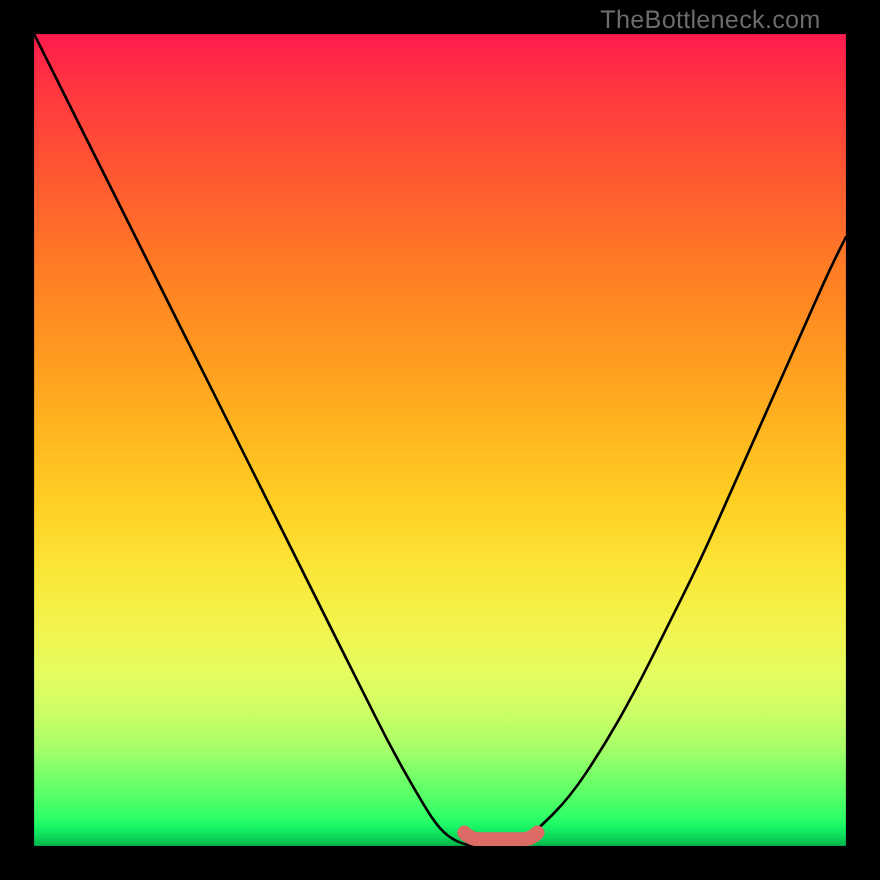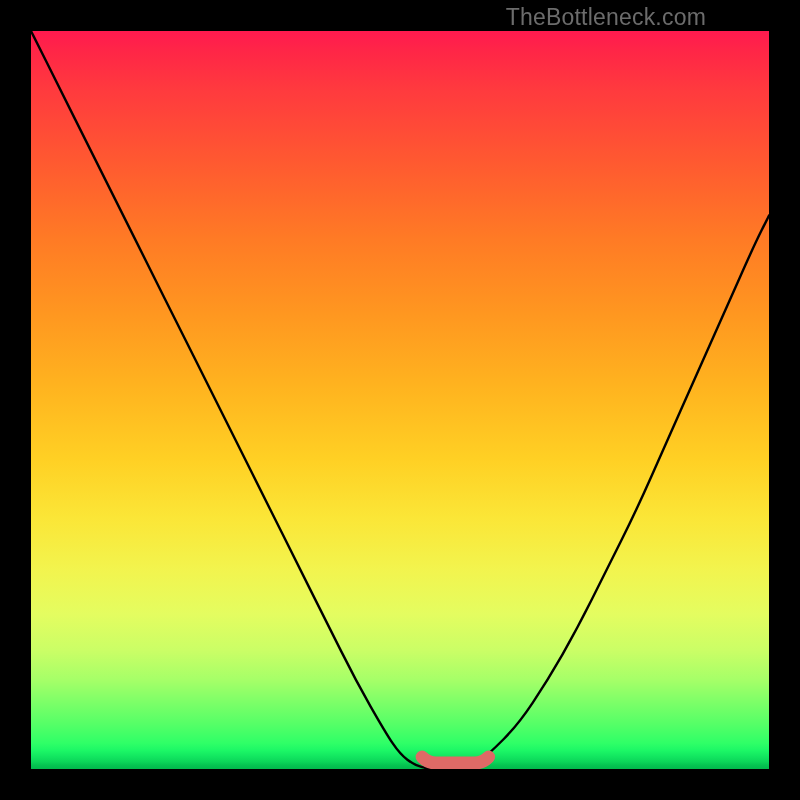--- a/index.html
+++ b/index.html
@@ -9,20 +9,21 @@
     height: 800px;
     background: #000;
     overflow: hidden;
     font-family: Arial, Helvetica, sans-serif;
   }
   .frame {
     position: relative;
     width: 716px;
     height: 800px;
     background: #000;
+    padding-left: 40px;
   }
   .watermark {
     position: absolute;
     top: 4px;
     right: 10px;
     color: #6c6c6c;
     font-size: 23px;
     font-weight: 500;
     letter-spacing: 0.2px;
     user-select: none;

